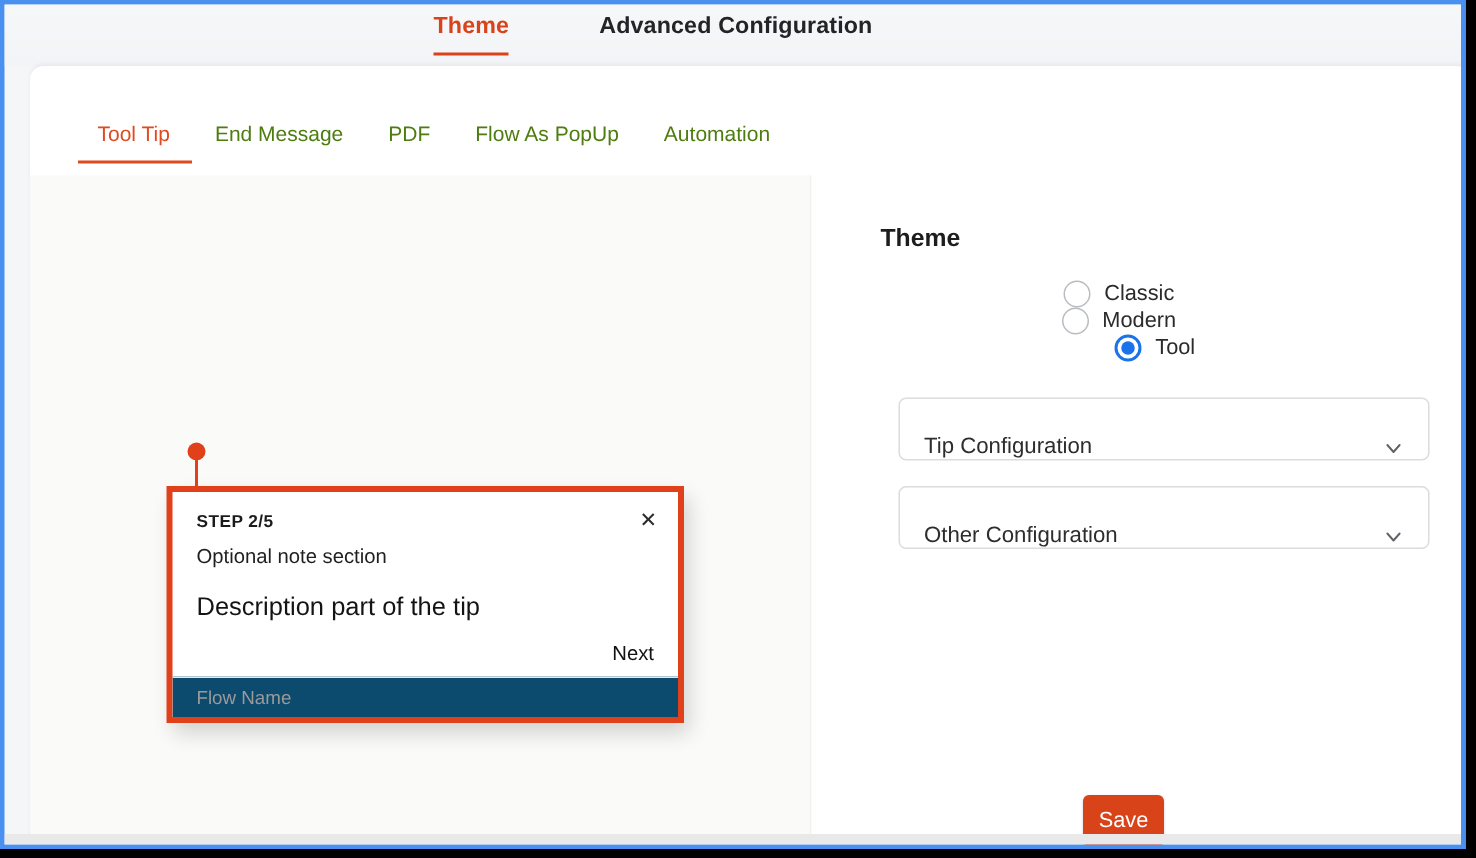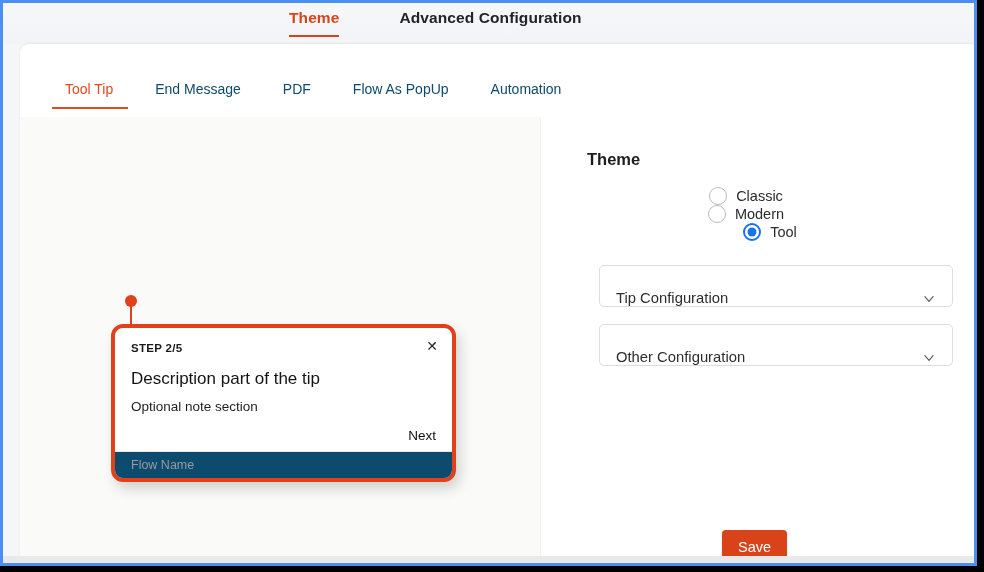--- a/index.html
+++ b/index.html
@@ -75,26 +75,26 @@
     overflow: hidden;
   }
 
   
   #secondary-tabs {
     position: absolute;
     left: 32px;
     top: 36px;
     display: flex;
     align-items: flex-start;
-    gap: 12px;
+    gap: 0px;
   }
   .stab {
     font-size: 14px;
     line-height: 19px;
-    color: #0c4a6e;
+    color: #4d7c0f;
     padding: 0 15px 8px 15px;
     white-space: nowrap;
     cursor: pointer;
   }
   .stab:first-child { padding-left: 13px; }
   .stab.active {
     color: #e04a1f;
     border-bottom: 2px solid #e04a1f;
   }
 
@@ -138,21 +138,21 @@
 
   
   #tooltip-card {
     position: absolute;
     left: 91px;
     top: 207px;
     width: 345px;
     height: 158px;
     background: #ffffff;
     border: 4px solid #e0401a;
-    border-radius: 12px;
+    border-radius: 0;
     box-shadow: 4px 7px 13px rgba(0,0,0,0.16);
     overflow: hidden;
     display: flex;
     flex-direction: column;
   }
   #tooltip-body {
     flex: 1;
     padding: 14px 16px 0 16px;
     position: relative;
   }
@@ -283,21 +283,21 @@
     height: 14px;
     flex: none;
     color: #5f6368;
   }
 
   
   #save-button {
     position: absolute;
     left: 719px;
     top: 527px;
-    width: 65px;
+    width: 54px;
     height: 34px;
     background: #d8431a;
     border: none;
     border-radius: 4px;
     color: #ffffff;
     font-size: 14.5px;
     font-family: "Liberation Sans", sans-serif;
     cursor: pointer;
     display: flex;
     align-items: center;
@@ -342,22 +342,22 @@
 
         <div id="preview-pane">
 
           <div id="pin-dot"></div>
           <div id="pin-stem"></div>
 
           <div id="tooltip-card">
             <div id="tooltip-body">
               <div id="tip-step">STEP 2/5</div>
               <div id="tip-close">✕</div>
+              <div id="tip-note">Optional note section</div>
               <div id="tip-title">Description part of the tip</div>
-              <div id="tip-note">Optional note section</div>
               <div id="tip-next">Next</div>
             </div>
             <div id="tip-footer">
               <span id="tip-flow-name">Flow Name</span>
             </div>
           </div>
         </div>
 
         <div id="settings-pane">
 

